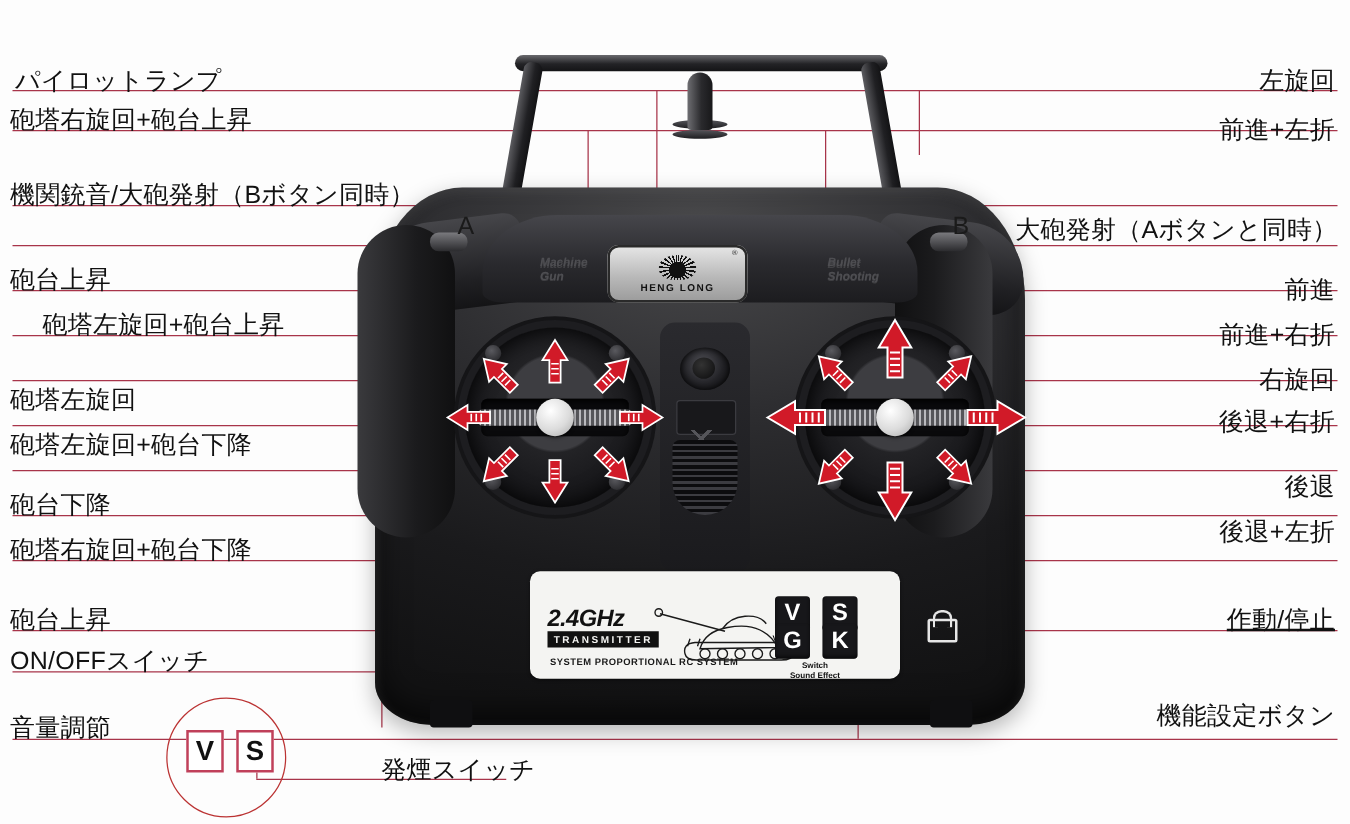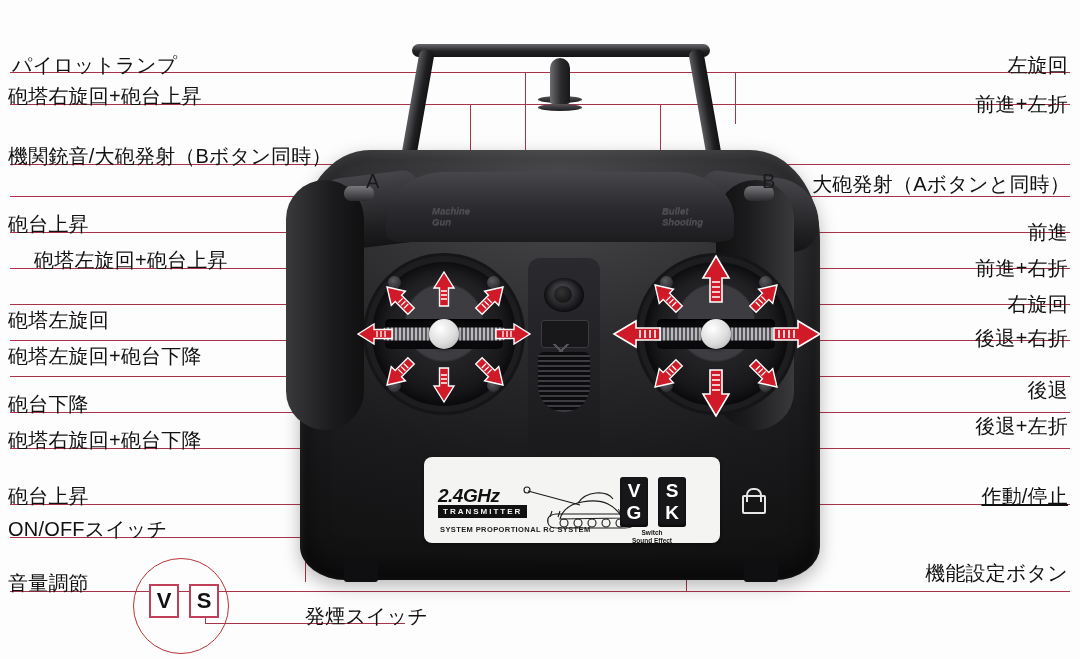--- a/index.html
+++ b/index.html
@@ -287,20 +287,25 @@
   <div class="tx shell"></div>
   <div class="tx wing l"></div>
   <div class="tx wing r"></div>
   <div class="tx grip l"></div>
   <div class="tx grip r"></div>
   <div class="tx top-deck"></div>
 
   <div class="tx foot" style="left:344px;"></div>
   <div class="tx foot" style="left:744px;"></div>
 
+  <div class="tx brand">
+    <span class="reg">®</span>
+    <span class="lion"></span>
+    <span class="bname">HENG LONG</span>
+  </div>
 
   <div class="tx emboss" style="left:432px;top:206px;white-space:pre;">Machine
 Gun</div>
   <div class="tx emboss" style="left:662px;top:206px;white-space:pre;">Bullet
 Shooting</div>
 
   <div class="tx trig" style="left:344px;"></div>
   <div class="tx trig" style="left:744px;"></div>
   <div class="tx ab" style="left:366px;top:170px;">A</div>
   <div class="tx ab" style="left:762px;top:170px;">B</div>

